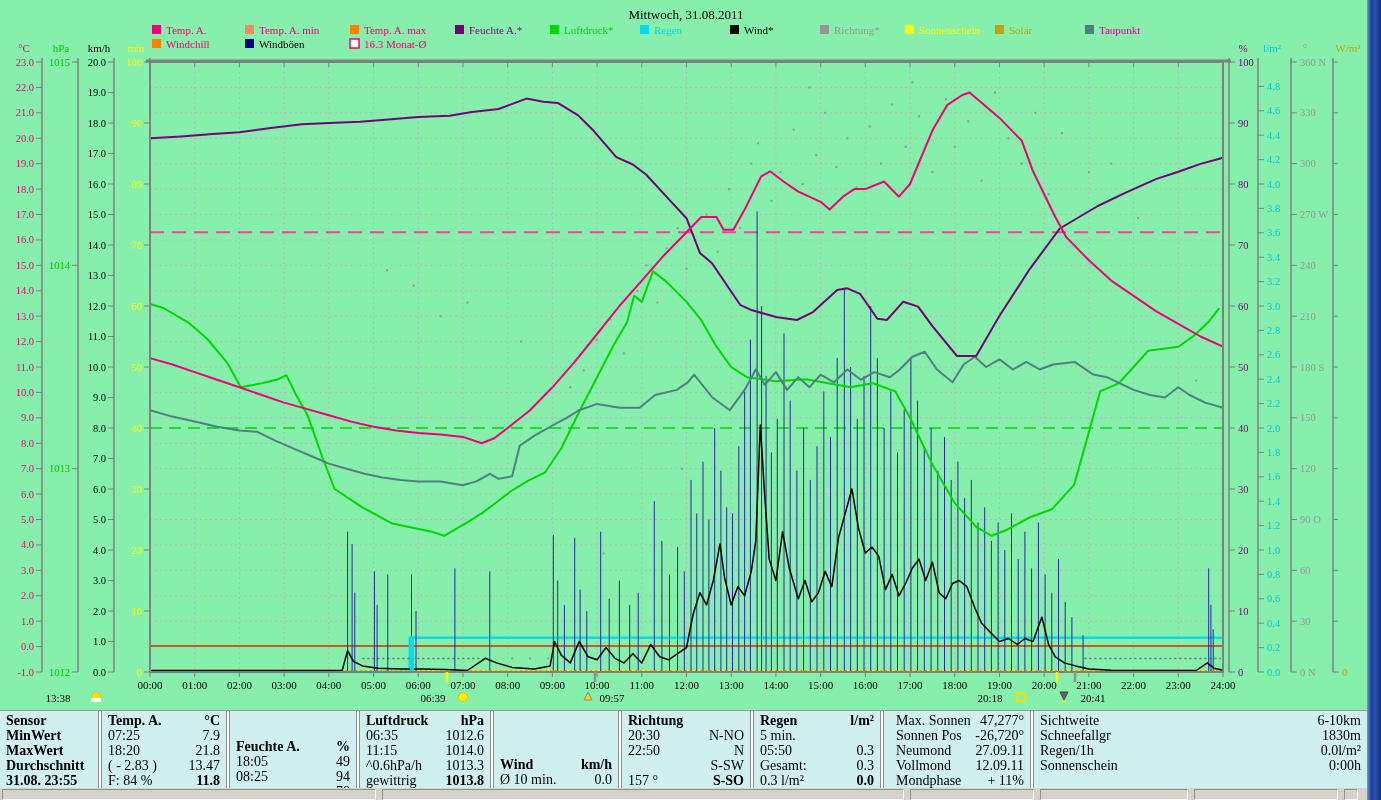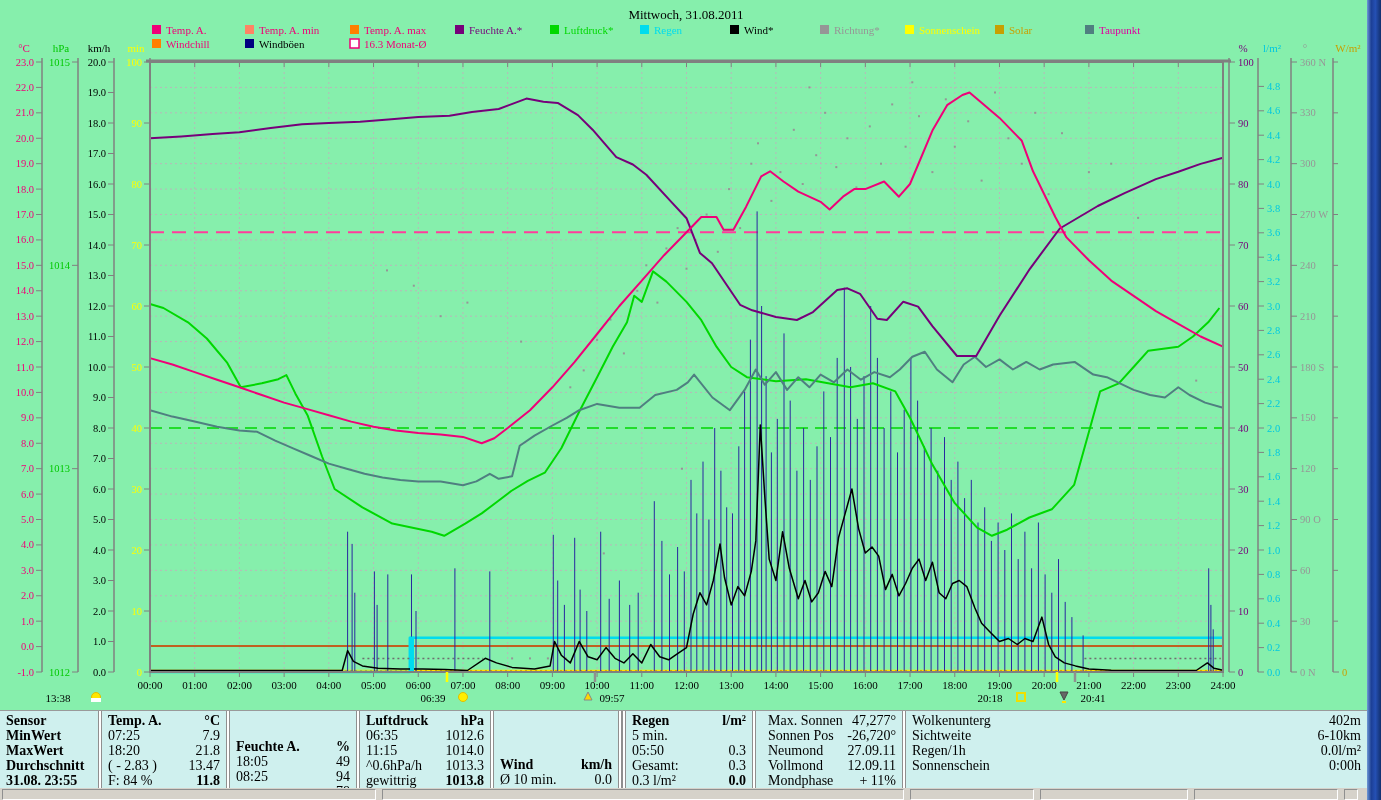--- a/index.html
+++ b/index.html
@@ -801,20 +801,42 @@
         <div class="trow">
           <span class="l">41.8 km</span>
           <span class="r">1.1</span>
         </div>
         <div class="trow">
           <span class="l">0 Bft S-SO</span>
           <span class="r b">0.0</span>
         </div>
       </div>
       <div class="tdiv"></div>
+      <div class="tcol" style="width: 116px;">
+        <div class="trow">
+          <span class="l b">Richtung</span>
+          <span class="r b"></span>
+        </div>
+        <div class="trow">
+          <span class="l">20:30</span>
+          <span class="r">N-NO</span>
+        </div>
+        <div class="trow">
+          <span class="l">22:50</span>
+          <span class="r">N</span>
+        </div>
+        <div class="trow">
+          <span class="l"></span>
+          <span class="r">S-SW</span>
+        </div>
+        <div class="trow">
+          <span class="l">157 °</span>
+          <span class="r b">S-SO</span>
+        </div>
+      </div>
       <div class="tdiv"></div>
       <div class="tcol" style="width: 114px;">
         <div class="trow">
           <span class="l b">Regen</span>
           <span class="r b">l/m²</span>
         </div>
         <div class="trow">
           <span class="l">5 min.</span>
           <span class="r"></span>
         </div>
@@ -850,26 +872,26 @@
           <span class="r">12.09.11</span>
         </div>
         <div class="trow">
           <span class="l">Mondphase</span>
           <span class="r">+ 11%</span>
         </div>
       </div>
       <div class="tdiv"></div>
       <div class="tcol" style="flex: 1 1 0%;">
         <div class="trow">
-          <span class="l">Wolkenunterg</span>
-          <span class="r">402m</span>
-        </div>
-        <div class="trow">
           <span class="l">Sichtweite</span>
           <span class="r">6-10km</span>
+        </div>
+        <div class="trow">
+          <span class="l">Schneefallgr</span>
+          <span class="r">1830m</span>
         </div>
         <div class="trow">
           <span class="l">Regen/1h</span>
           <span class="r">0.0l/m²</span>
         </div>
         <div class="trow">
           <span class="l">Sonnenschein</span>
           <span class="r">0:00h</span>
         </div>
       </div>

